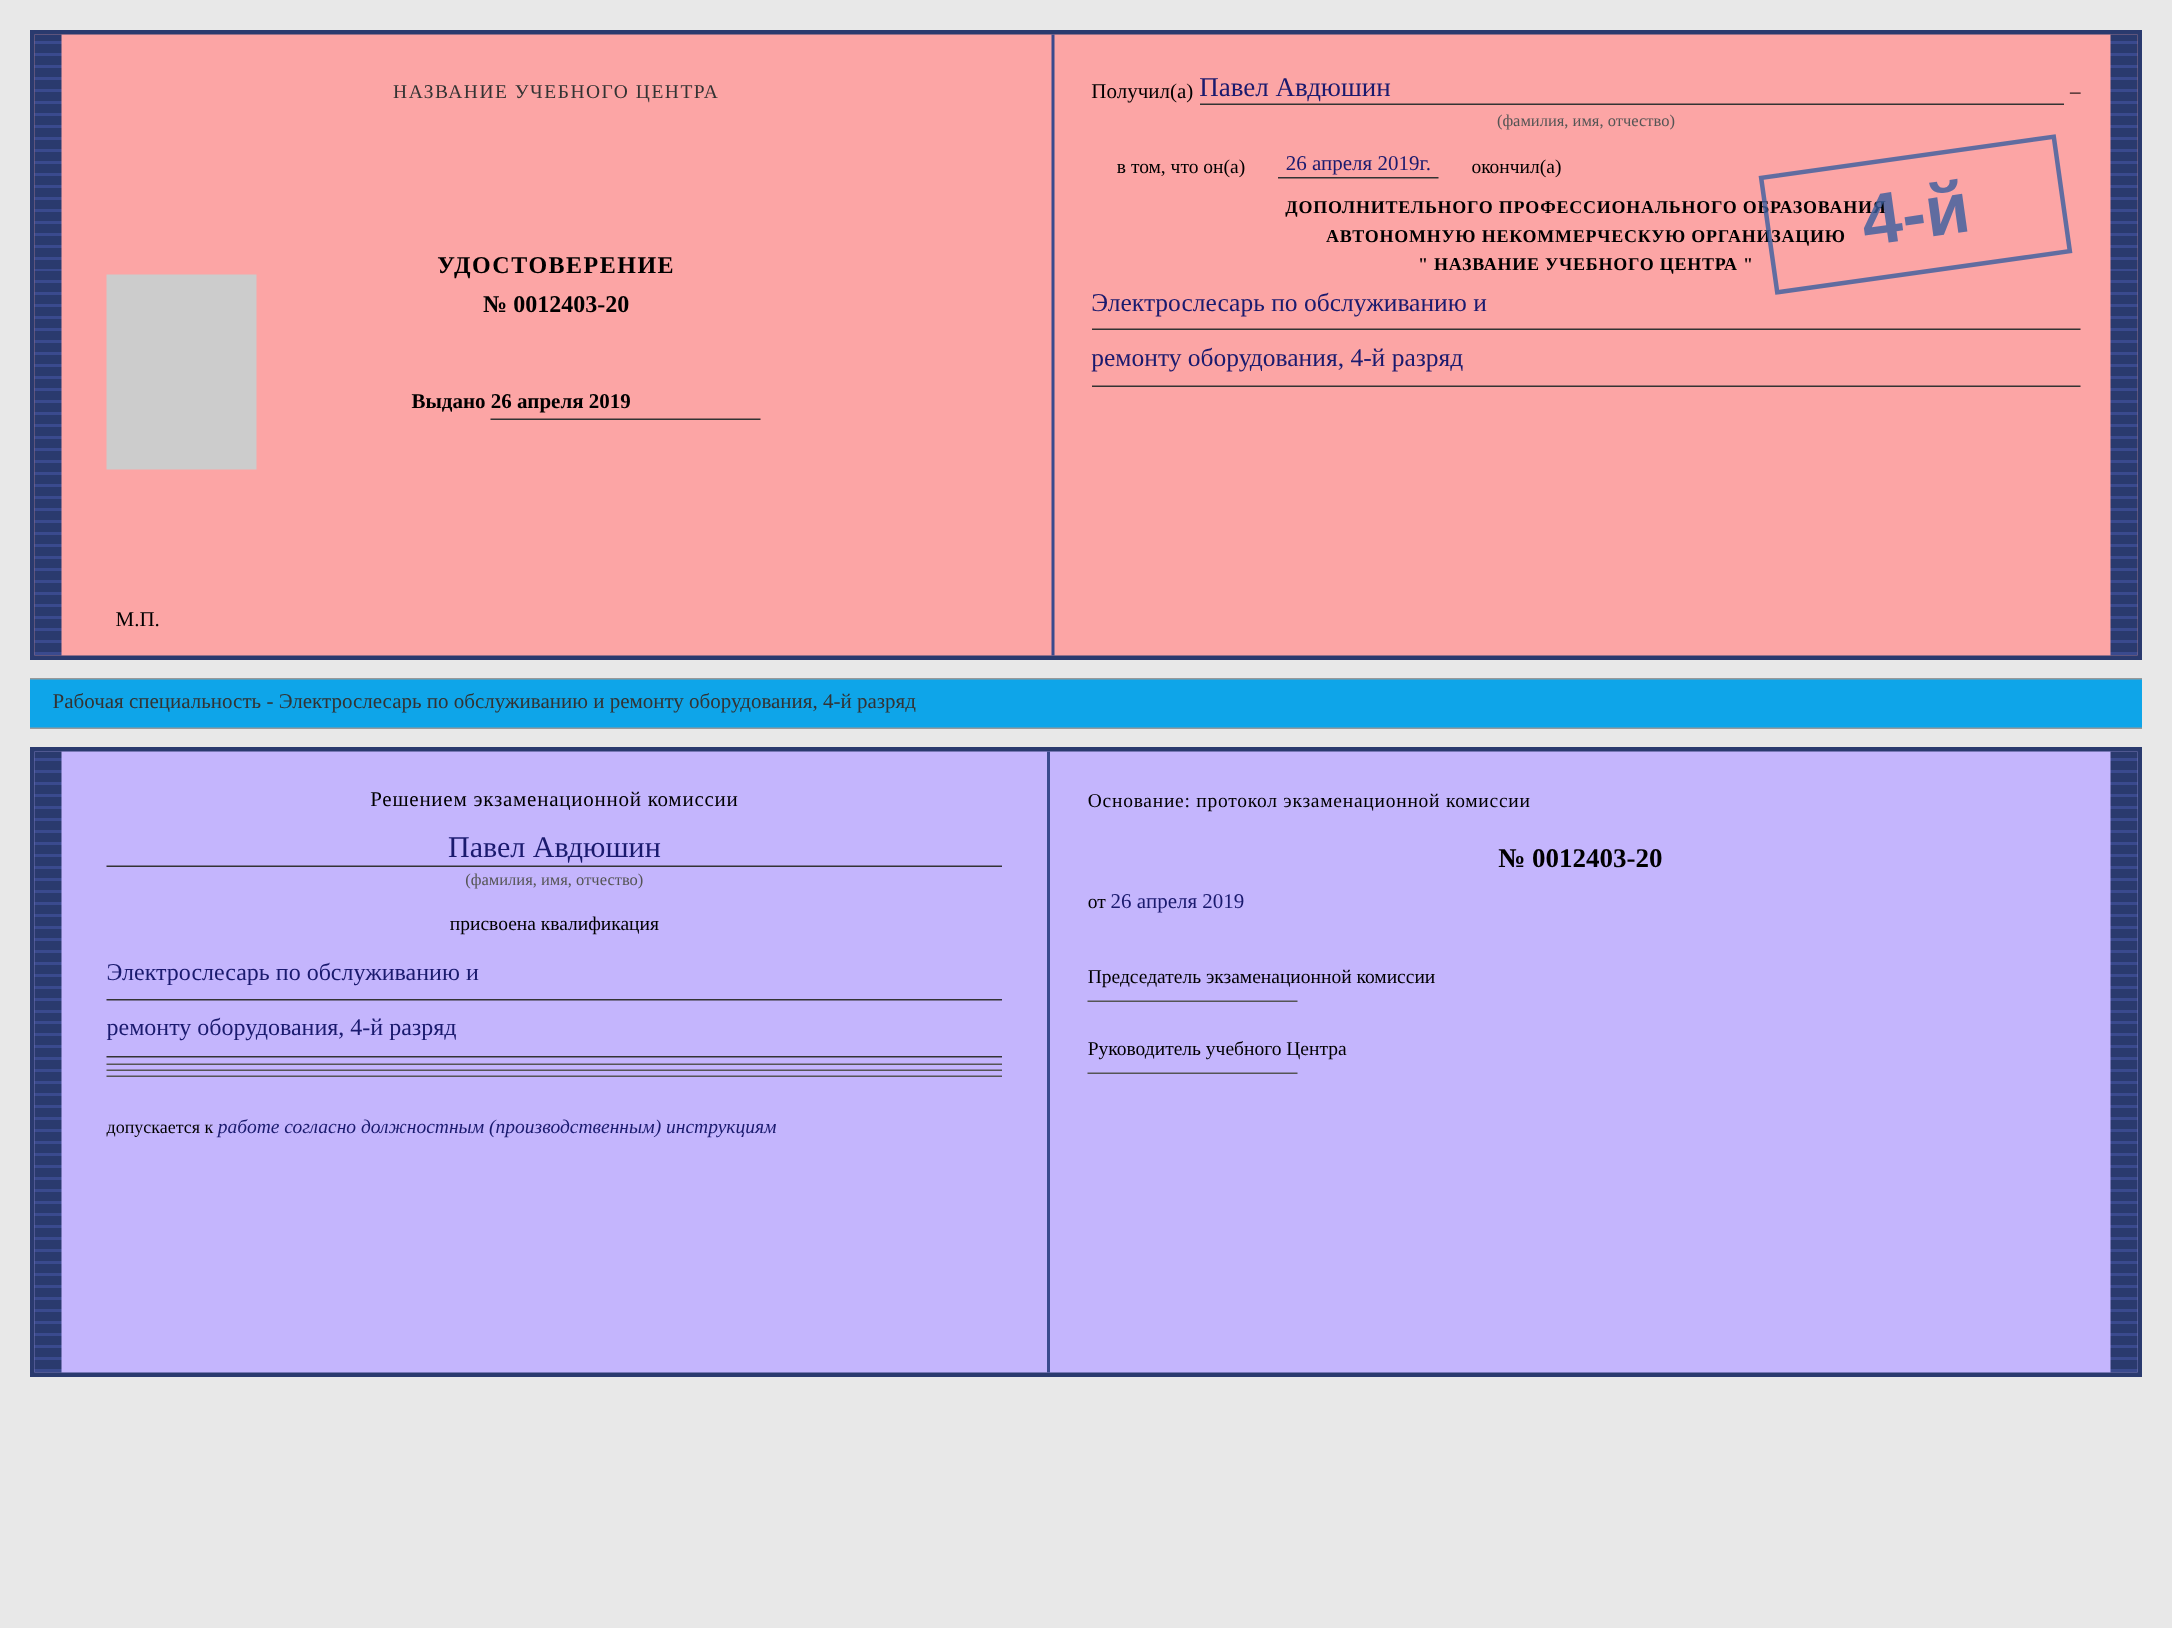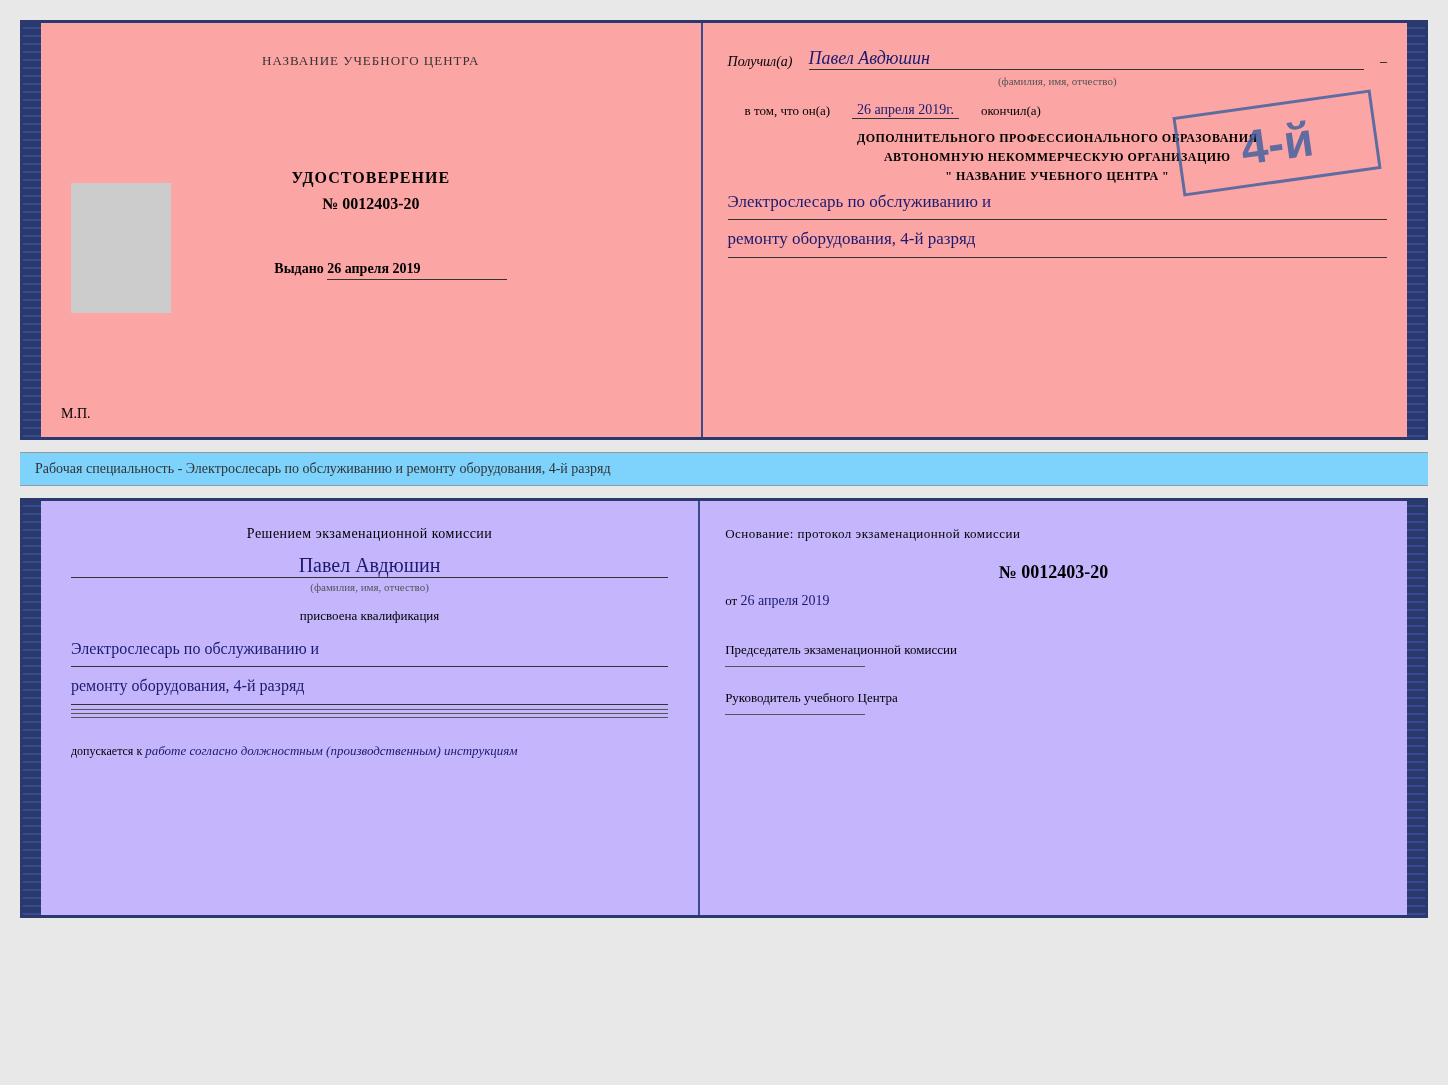--- a/index.html
+++ b/index.html
@@ -113,32 +113,31 @@
     .issued-line {
       display: inline-block;
       border-bottom: 1px solid #333;
       min-width: 180px;
       padding-bottom: 2px;
     }
 
     .mp-label {
       position: absolute;
       bottom: 15px;
-      left: 20px;
+      left: 36px;
       font-size: 14px;
     }
 
     
     .received-line {
       font-size: 14px;
       margin-bottom: 5px;
       display: flex;
       align-items: flex-end;
-      gap: 16px;
-      font-style: italic;
+      gap: 4px;
     }
 
     .handwritten {
       font-family: 'Segoe Script', 'Comic Sans MS', cursive;
       font-size: 18px;
       color: #1a1a6e;
       border-bottom: 1px solid #333;
       flex: 1;
     }
 
@@ -217,21 +216,21 @@
 
     .underline-text {
       border-bottom: 1px solid #333;
       display: block;
       margin-bottom: 4px;
       padding-bottom: 2px;
     }
 
     
     .middle-label {
-      background: #7dd3fc;
+      background: #0ea5e9;
       padding: 8px 15px;
       font-size: 14px;
       color: #333;
       border-top: 1px solid #999;
       border-bottom: 1px solid #999;
     }
 
     
     .booklet-bottom {
       display: flex;

